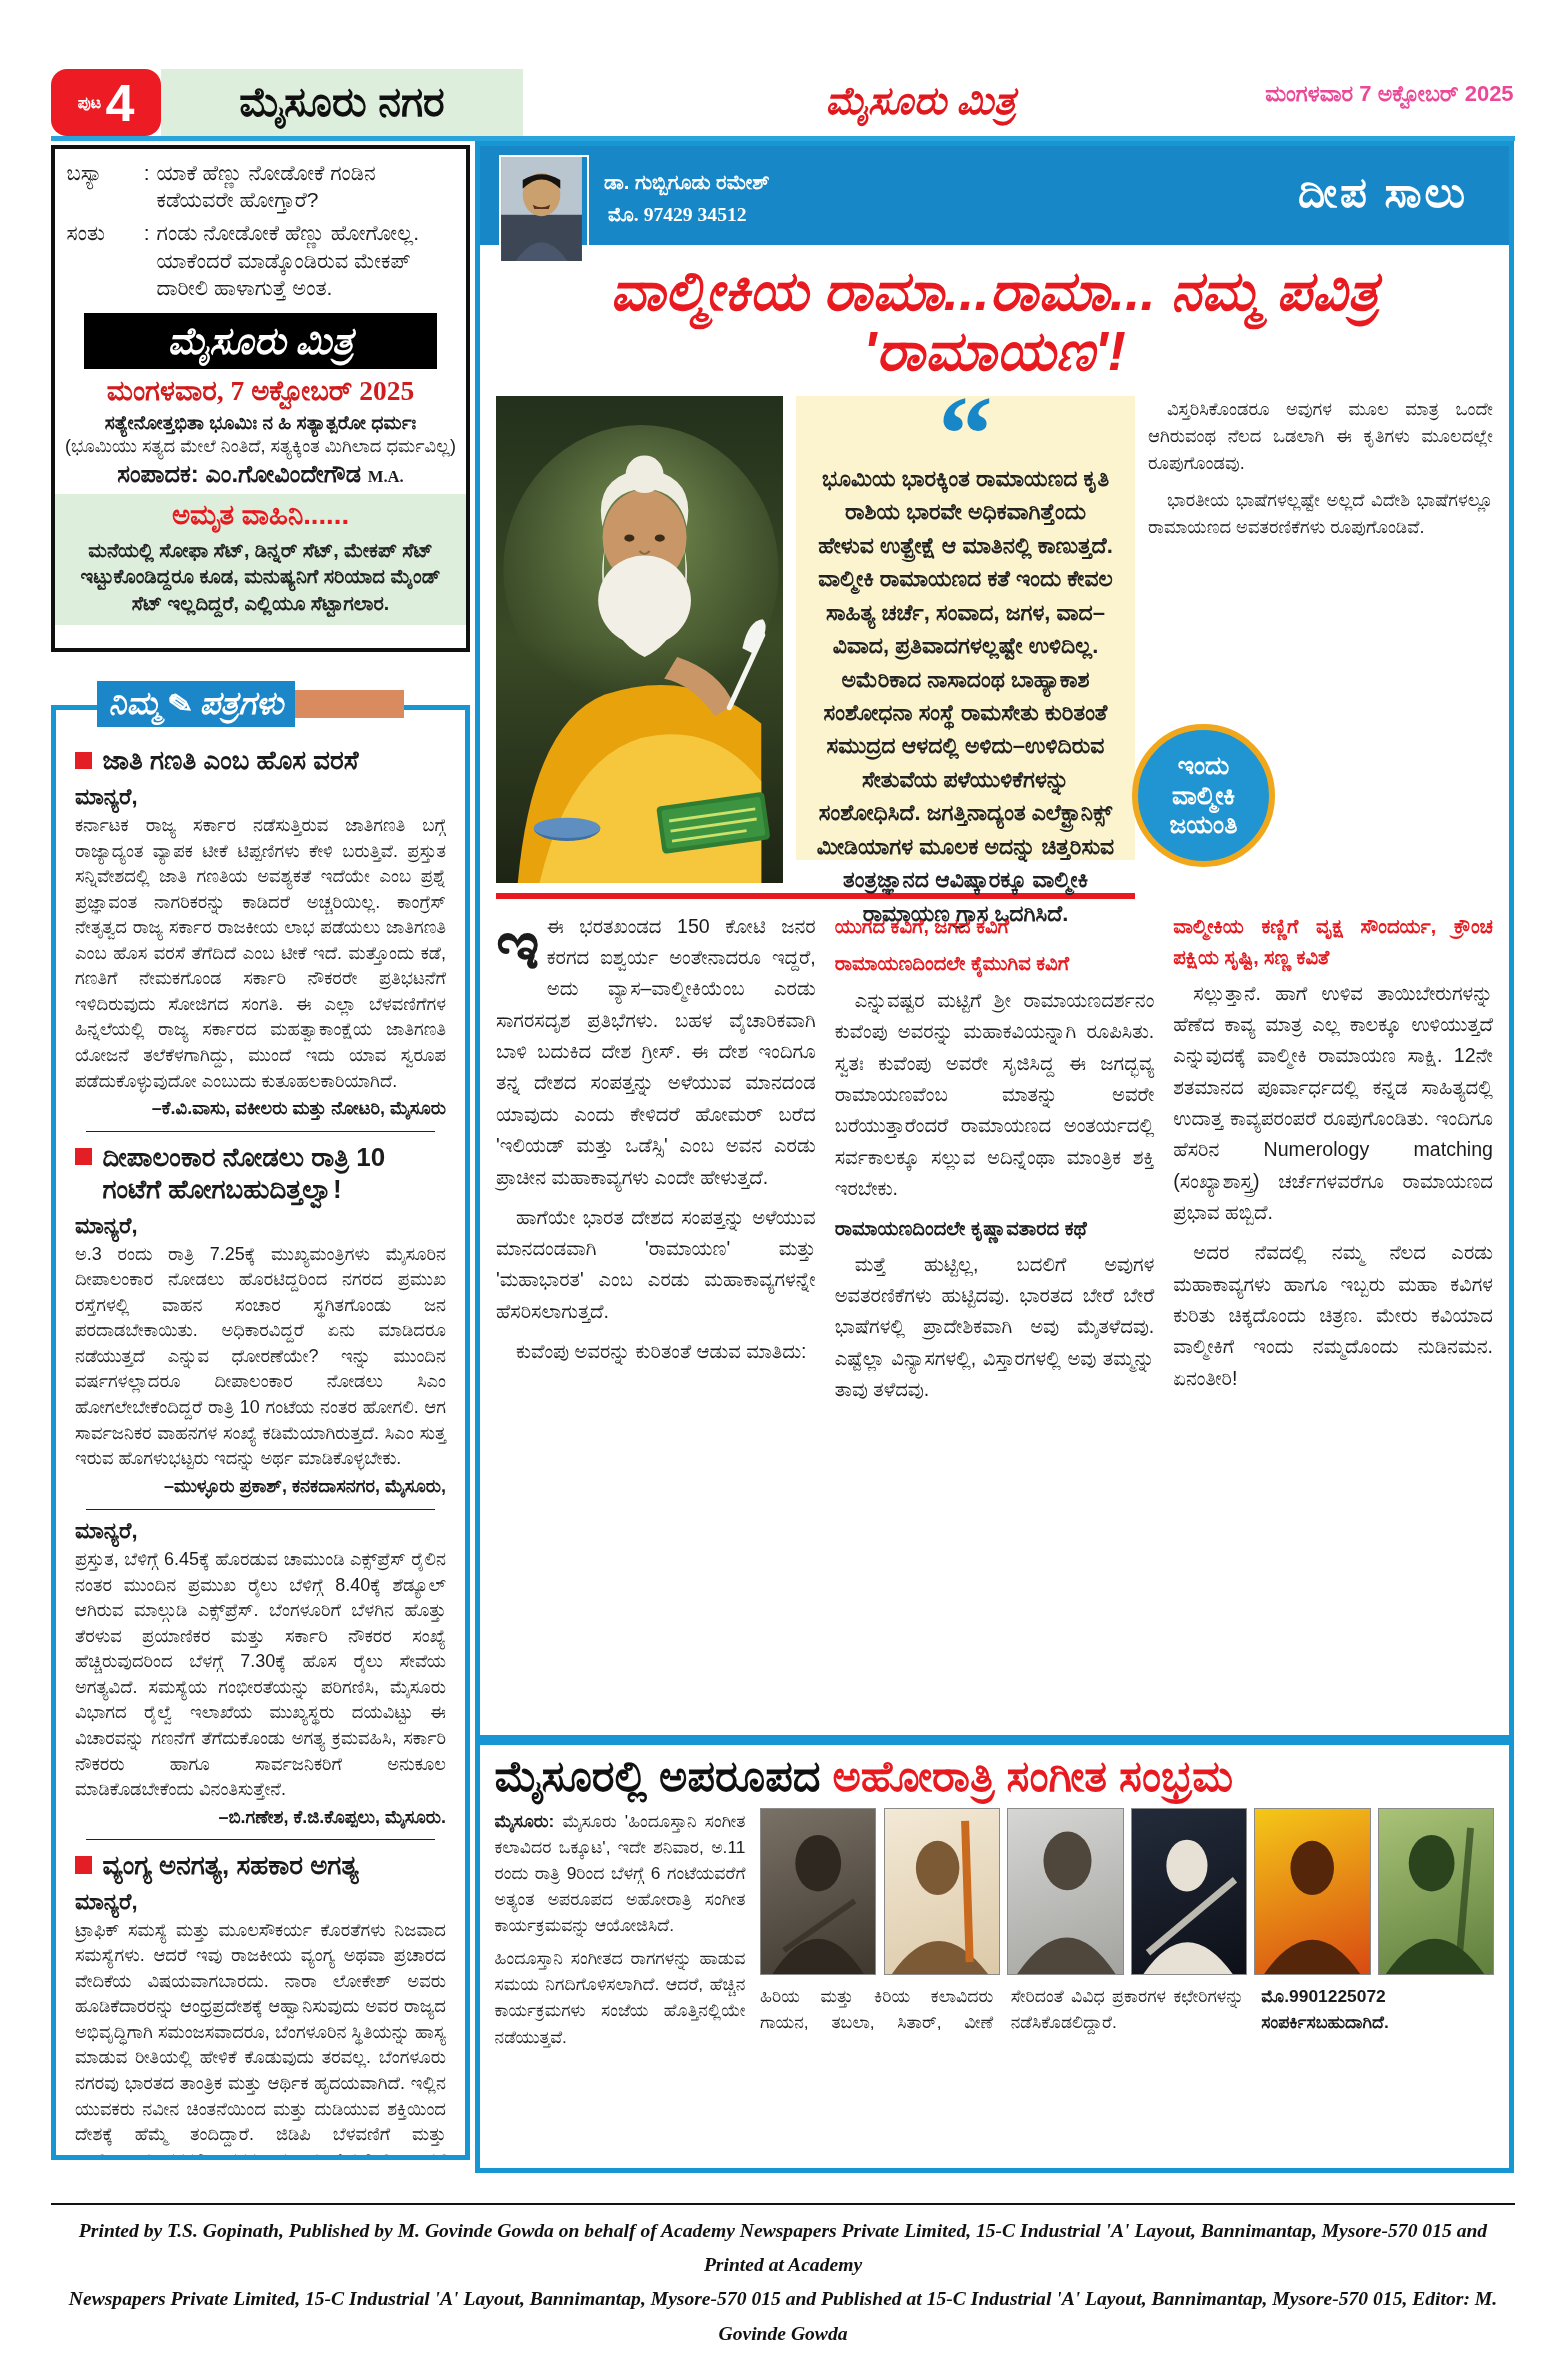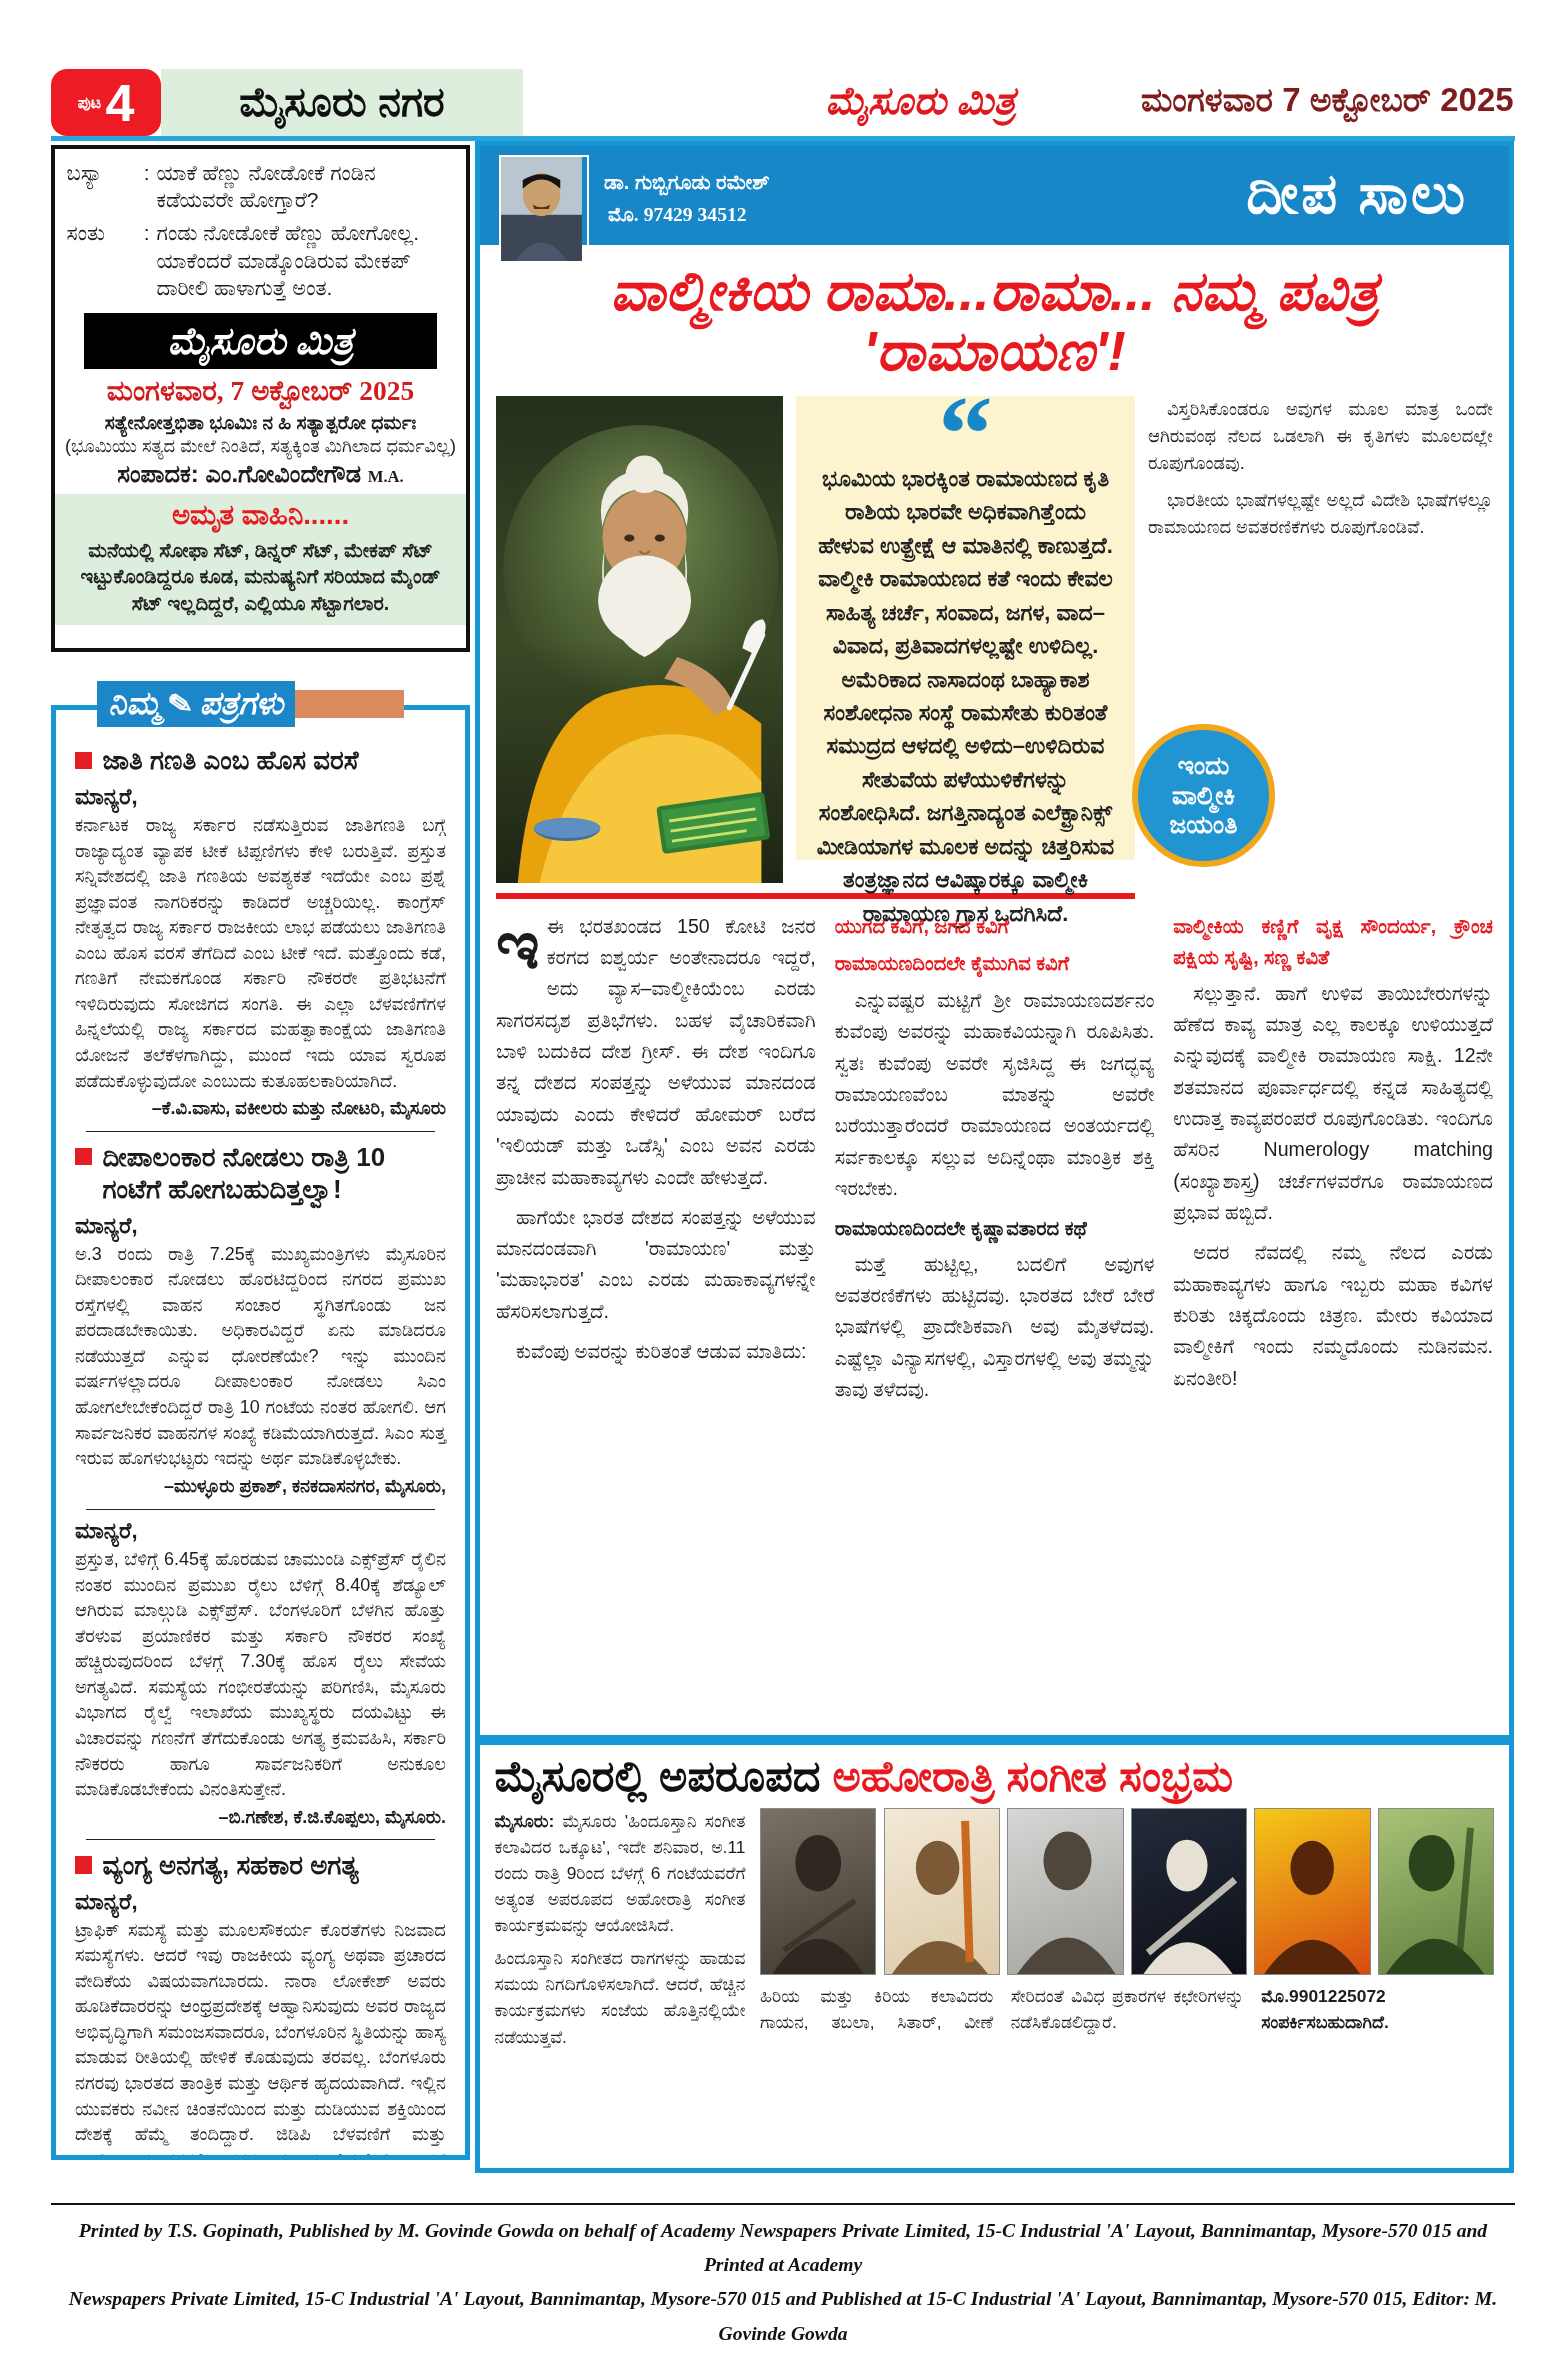--- a/index.html
+++ b/index.html
@@ -8,21 +8,21 @@
   
   .hdr{position:absolute;left:51px;top:69px;width:1464px;height:67px;}
   .pagebox{position:absolute;left:0;top:0;width:110px;height:67px;background:#ed1c24;color:#fff;
            display:flex;align-items:center;justify-content:center;gap:4.3px;border-radius:16px;}
   .puta{font-size:16px;font-weight:bold;align-self:center;}
   .pnum{font-size:52px;font-weight:bold;line-height:1;}
   .secbox{position:absolute;left:110px;top:0;width:362px;height:67px;background:#ddeedd;
           display:flex;align-items:center;justify-content:center;font-size:41px;font-weight:bold;color:#101010;}
   .masthead{position:absolute;left:739px;top:8.7px;width:261px;text-align:center;
             font-family:"Liberation Serif",serif;font-style:italic;font-weight:bold;color:#e0191f;font-size:39px;}
-  .dateline{position:absolute;right:1.4px;top:11.6px;font-size:33px;font-weight:bold;color:#7f1d1d;}
+  .dateline{position:absolute;right:1.4px;top:11.6px;font-size:22px;font-weight:bold;color:#ec4899;}
   .cyan-rule{position:absolute;left:51px;top:136px;width:1464px;height:5px;background:#29a3dc;}
   
   .leftcol{position:absolute;left:51px;top:145px;width:419px;}
   .jokebox{border:4.3px solid #101010;height:507px;box-sizing:border-box;background:#fff;overflow:hidden;}
   .joke-head{height:75px;background:#cfe9f6;display:flex;align-items:center;gap:5.8px;padding:0 5.8px;}
   .smiley{width:59px;height:59px;border-radius:50%;flex:none;position:relative;
           background:radial-gradient(circle at 35% 30%,#ffe566,#f7c928 65%,#d79c00);}
   .smiley .eye{position:absolute;top:16px;width:7.2px;height:11.6px;border-radius:50%;background:#222;}
   .smiley .eye.l{left:16px}.smiley .eye.r{left:35px}
   .smiley .mouth{position:absolute;left:11.6px;top:30px;width:36px;height:20px;background:#c21807;
@@ -59,21 +59,21 @@
   .lbody{font-size:18px;line-height:1.42;text-align:justify;}
   .lsig{font-weight:bold;font-size:18px;text-align:right;margin-top:4.3px;}
   .ldiv{border-top:1.4px solid #222;width:94%;margin:11.6px auto 8.7px;}
   
   .artbox{position:absolute;left:475px;top:141px;width:1039px;height:1599px;border:5px solid #1697d4;
           box-sizing:border-box;background:#fff;}
   .banner{position:relative;height:99px;background:#1787c8;}
   .banner-photo{position:absolute;left:19px;top:8.7px;width:86px;height:109px;border:2.2px solid #fff;z-index:2;overflow:hidden;}
   .banner-name{position:absolute;left:124px;top:25px;color:#fff;font-weight:bold;font-size:20px;}
   .banner-phone{position:absolute;left:128px;top:58px;color:#fff;font-weight:bold;font-size:19.6px;font-family:"Liberation Serif",serif;}
-  .banner-col{position:absolute;right:41px;top:15px;color:#fff;font-weight:bold;font-size:56px;letter-spacing:2.9px;}
+  .banner-col{position:absolute;right:41px;top:23px;color:#fff;font-weight:bold;font-size:42px;letter-spacing:2.9px;}
   .art-headline{color:#e8191f;font-weight:bold;font-size:55px;text-align:center;margin:17.4px 5.8px 11.6px;line-height:1.08;font-style:italic;}
   .topband{display:flex;gap:13px;padding:2.9px 16px 0;}
   .valmiki{width:287px;height:487px;flex:none;}
   .quotebox{width:339px;height:464px;flex:none;background:#fcf4cf;padding:4.3px 19px;box-sizing:border-box;text-align:center;}
   .qmark{color:#1787c8;font-family:"Liberation Serif",serif;font-weight:bold;font-size:109px;line-height:.62;height:62px;}
   .qtext{font-size:22px;font-weight:bold;line-height:1.52;color:#222;text-align:center;}
   .toptext{flex:1;font-size:18px;line-height:1.5;text-align:justify;}
   .toptext p{margin:0 0 10px;text-indent:19px;}
   .badge{position:absolute;left:652px;top:578px;width:143px;height:143px;border-radius:50%;background:#2095d2;
          border:6.5px solid #f0a71c;box-sizing:border-box;display:flex;flex-direction:column;align-items:center;

